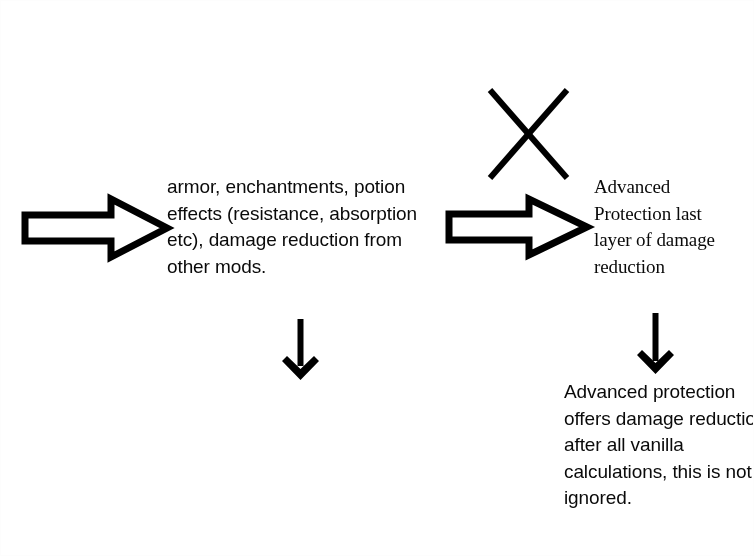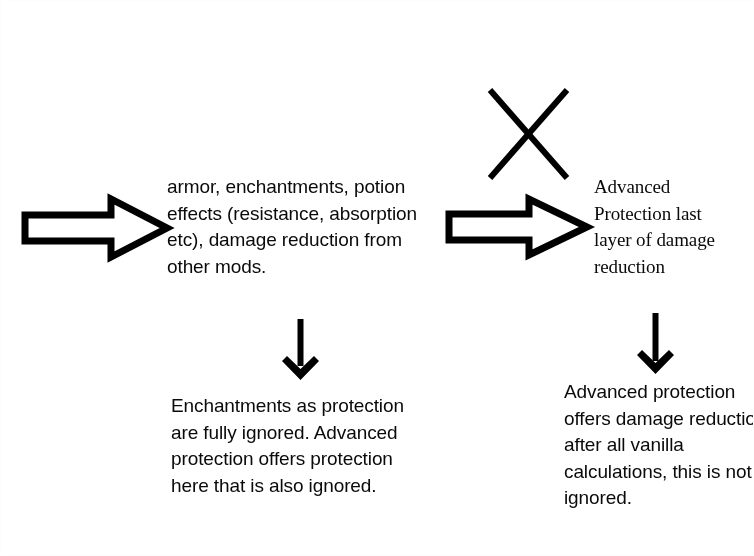--- a/index.html
+++ b/index.html
@@ -94,24 +94,20 @@
   <svg class="shape" id="shape-down-left" width="48" height="70" viewBox="0 0 48 70" aria-hidden="true">
     <path class="solid-arrow" d="M 20.5 3 L 26.5 3 L 26.5 50 L 20.5 50 Z"></path>
     <path class="solid-arrow" d="M 5 45 L 10 40 L 23.5 53 L 37 40 L 42 45 L 23.5 64 Z"></path>
   </svg>
 
   <svg class="shape" id="shape-down-right" width="48" height="72" viewBox="0 0 48 72" aria-hidden="true">
     <path class="solid-arrow" d="M 20.5 4 L 26.5 4 L 26.5 52 L 20.5 52 Z"></path>
     <path class="solid-arrow" d="M 5 46 L 10 41 L 23.5 54 L 37 41 L 42 46 L 23.5 65 Z"></path>
   </svg>
 
-  <div class="note" id="note-ignored">Enchantments as protection
-are fully ignored. Advanced
-protection offers protection
-here that is also ignored.</div>
 
   <div class="note" id="note-not-ignored">Advanced protection
 offers damage reduction
 after all vanilla
 calculations, this is not
 ignored.</div>
 
 </div>
 
 </body></html>

